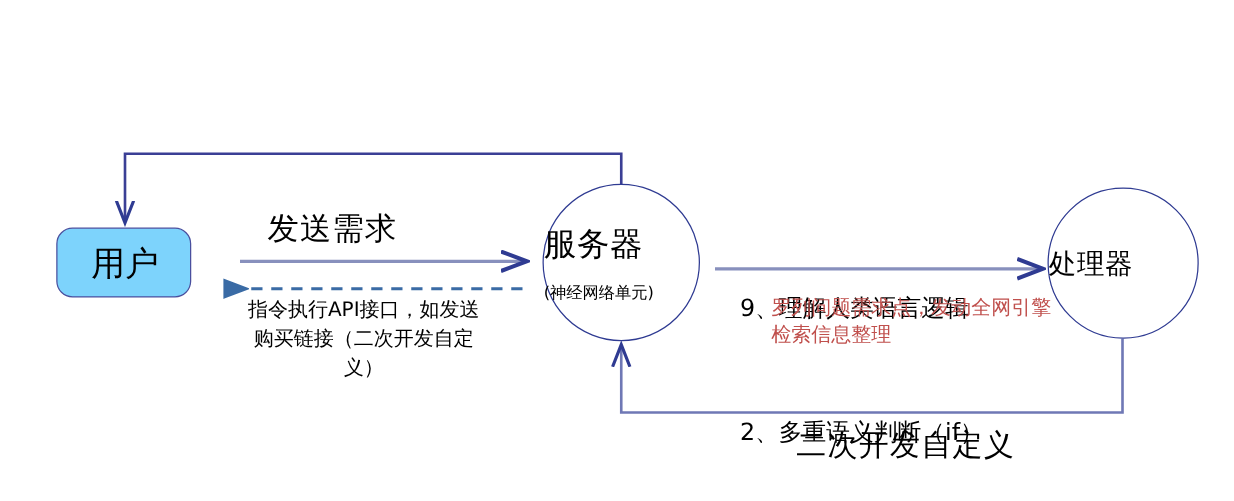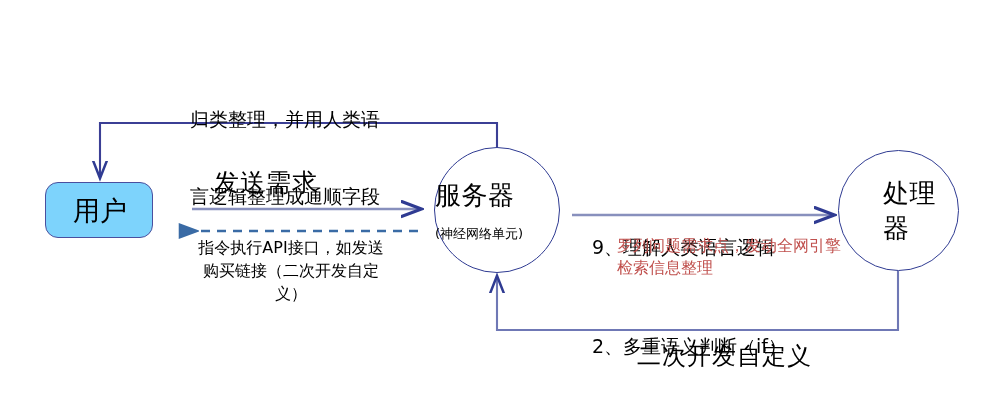--- a/index.html
+++ b/index.html
@@ -84,22 +84,21 @@
     font-size: 26px;
     color: #000000;
     letter-spacing: 0.5px;
   }
   .circle-sub {
     font-size: 13px;
     color: #000000;
     margin-top: 12px;
   }
   .circle-proc .circle-title {
-    font-size: 26px;
-    margin-left: 44px;
+    font-size: 22px;
   }
 
   
   .free-text {
     position: absolute;
     color: #000000;
     white-space: pre;
     user-select: none;
   }
   .top-note {
@@ -196,24 +195,20 @@
       <div class="circle-sub">(神经网络单元)</div>
     </div>
   </div>
 
   <div class="circle circle-proc">
     <div class="circle-inner">
       <div class="circle-title">处理器</div>
     </div>
   </div>
 
-  <div class="free-text top-note">
-    <div>归类整理，并用人类语</div>
-    <div>言逻辑整理成通顺字段</div>
-  </div>
 
   <div class="free-text api-note">指令执行API接口，如发送购买链接（二次开发自定义）</div>
 
   <div class="free-text send-label">发送需求</div>
 
   <div class="free-text step-list">
     <div>9、理解人类语言逻辑</div>
     <div>2、多重语义判断（if）</div>
   </div>
 

